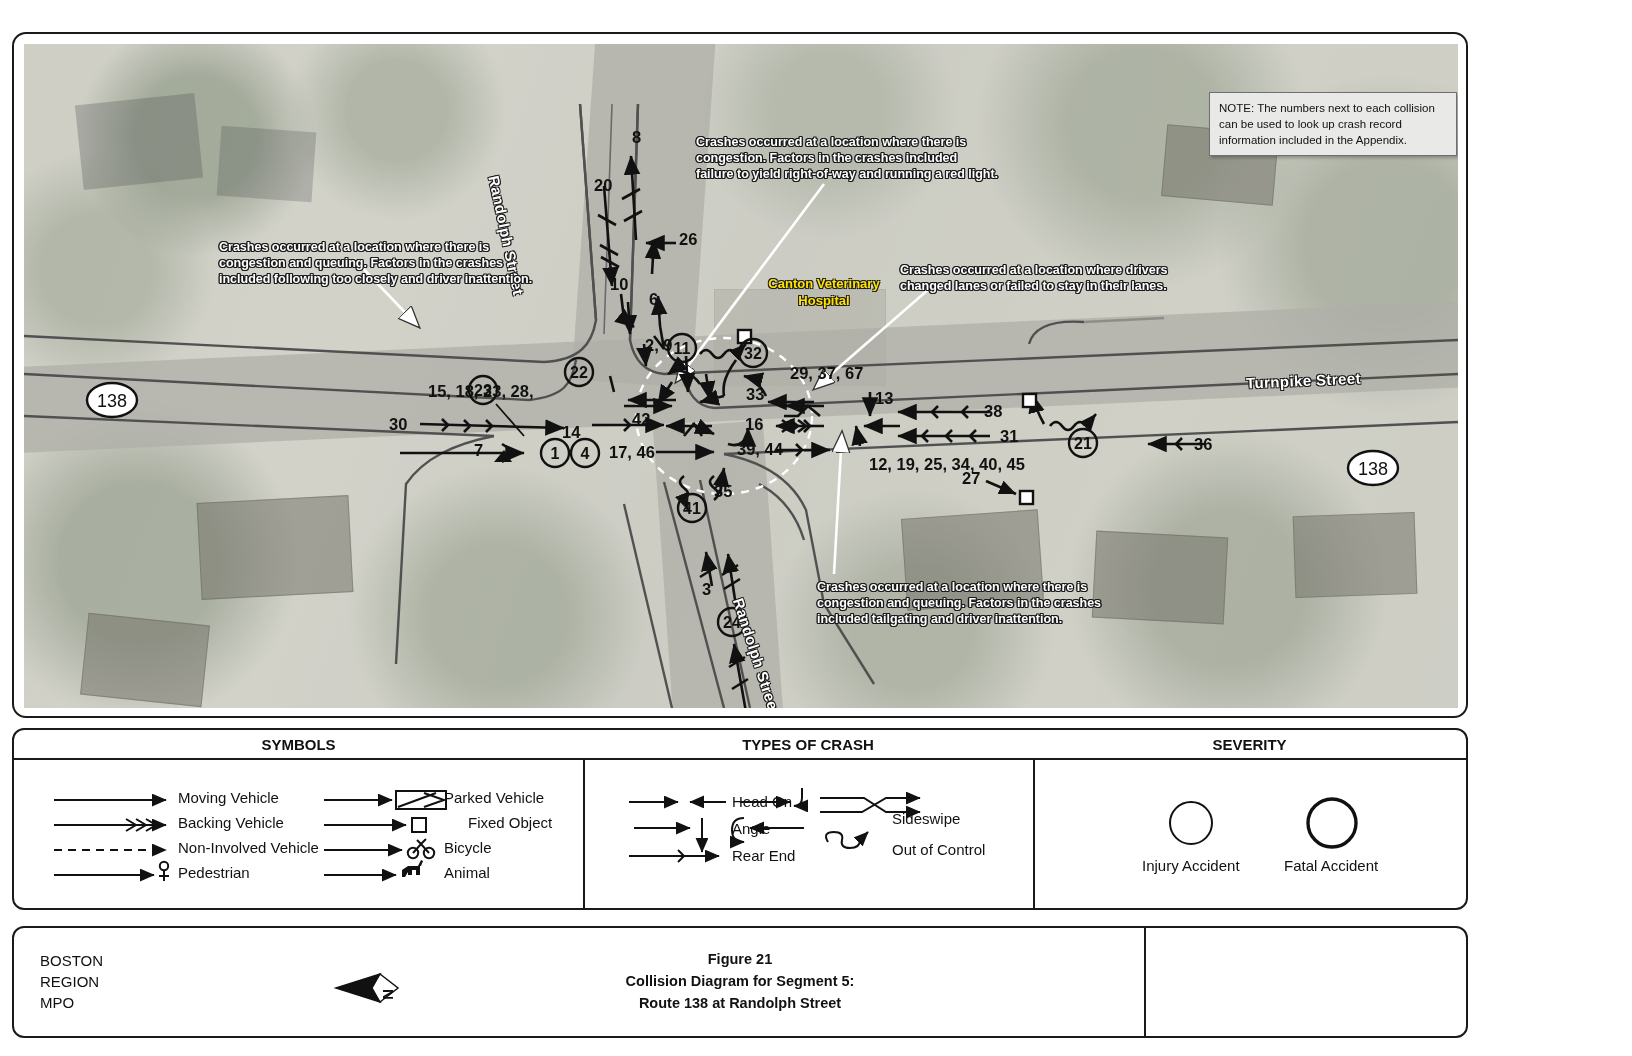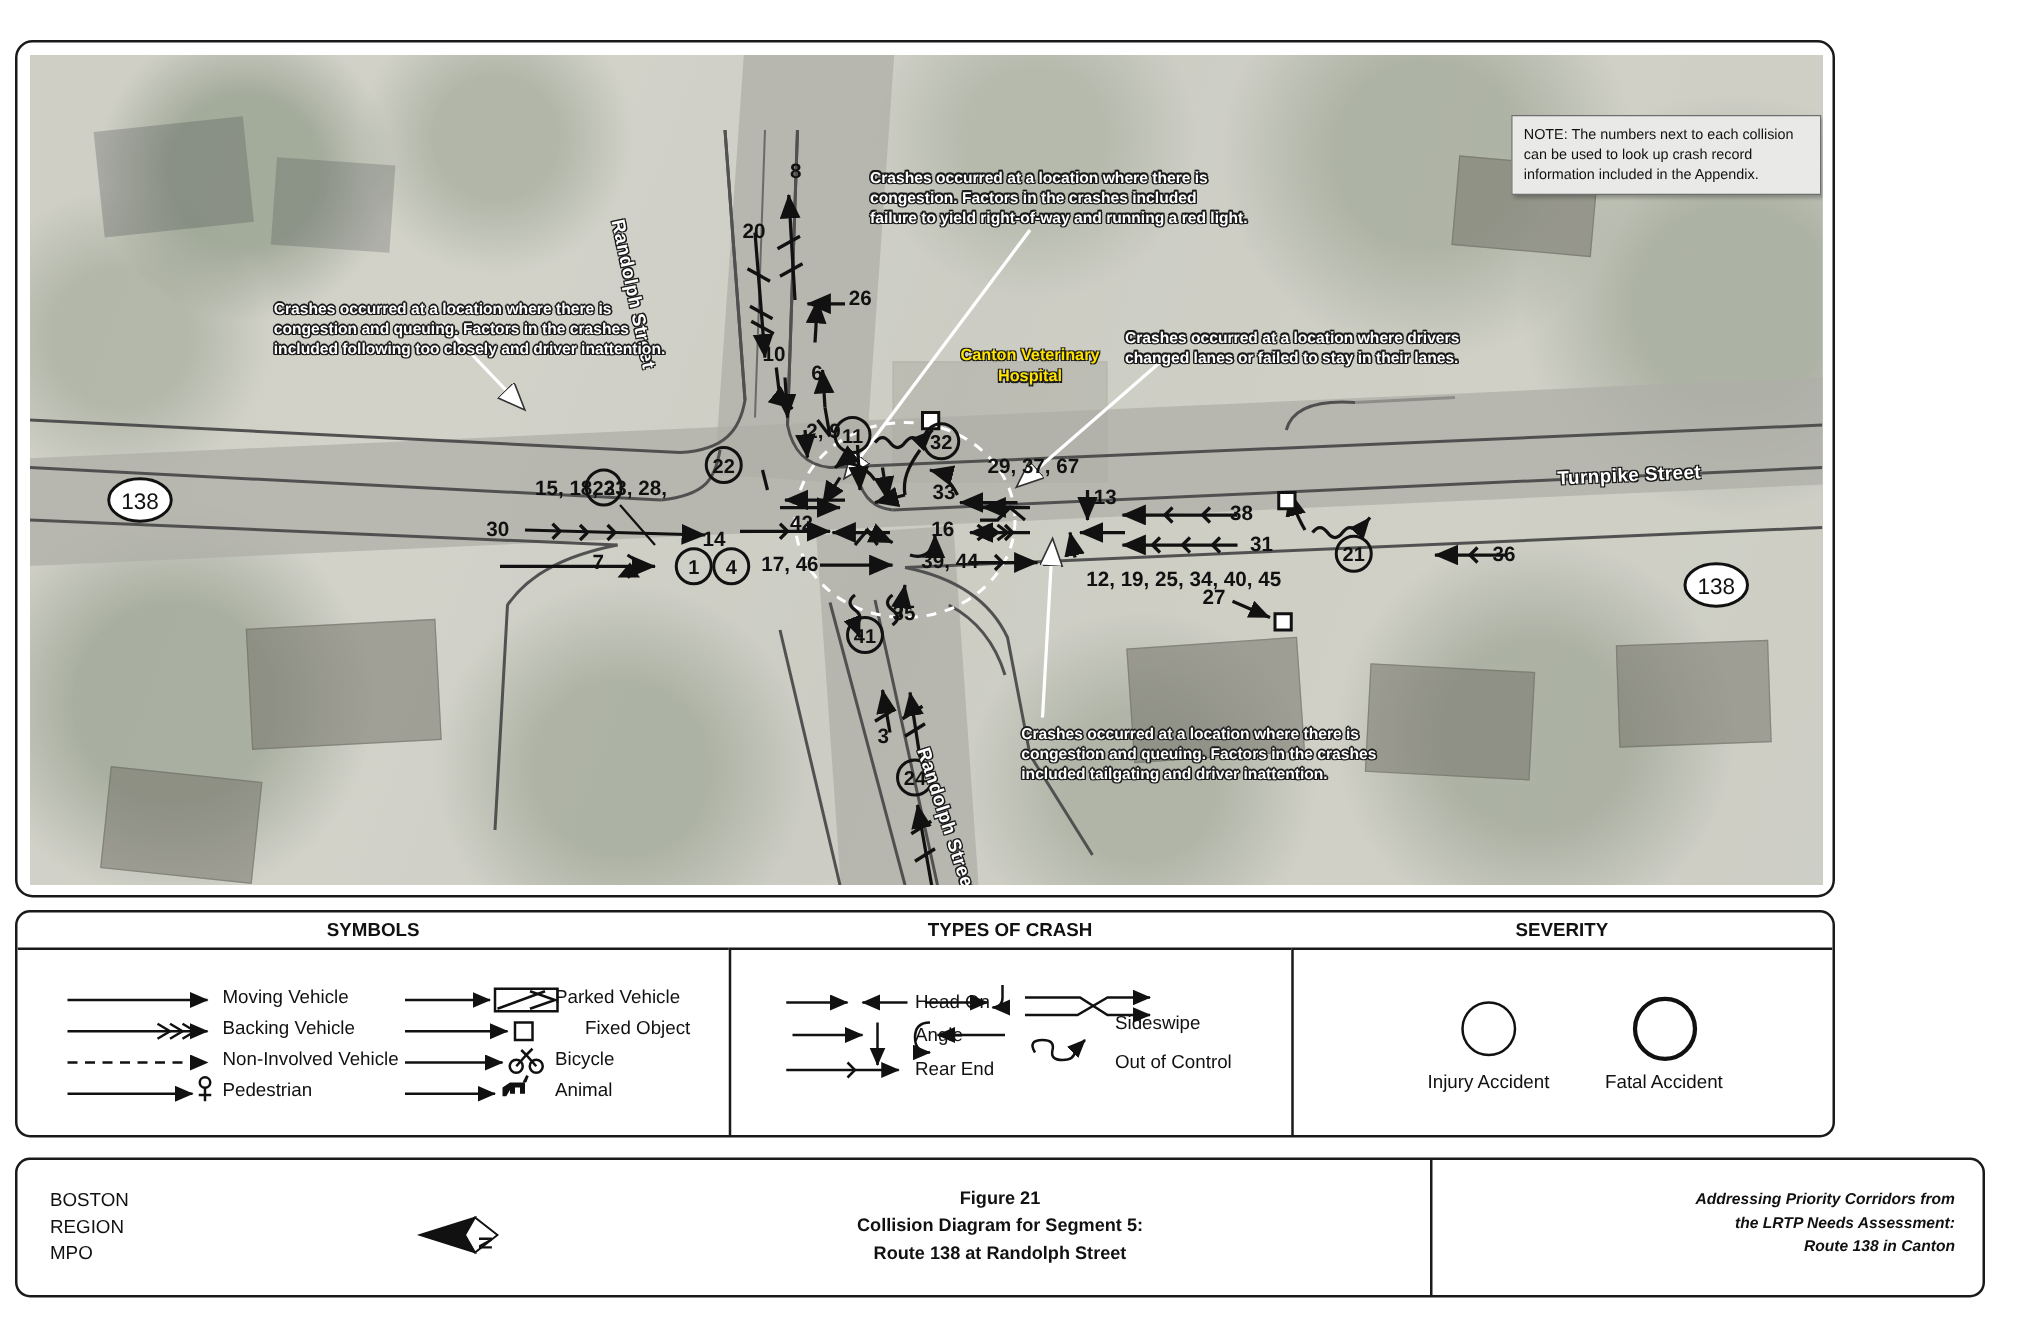--- a/index.html
+++ b/index.html
@@ -3,21 +3,21 @@
 <meta charset="utf-8">
 <style>
   html,body{margin:0;padding:0;background:#ffffff;}
   body{width:1632px;height:1056px;font-family:"Liberation Sans",sans-serif;overflow:hidden;}
   .page{position:relative;width:1632px;height:1056px;background:#fff;}
 
   
   .panel{position:absolute;border:2px solid #1a1a1a;border-radius:14px;background:#fff;box-sizing:border-box;}
   #map-panel{left:12px;top:32px;width:1456px;height:686px;padding:10px;}
   #legend-panel{left:12px;top:728px;width:1456px;height:182px;border-radius:12px;overflow:hidden;}
-  #title-panel{left:12px;top:926px;width:1576px;height:112px;border-radius:12px;}
+  #title-panel{left:12px;top:926px;width:1456px;height:112px;border-radius:12px;}
 
   
   #map{position:absolute;left:10px;top:10px;width:1434px;height:664px;overflow:hidden;background:#9aa08f;}
   .aerial{position:absolute;inset:0;
     background:
       radial-gradient(circle at 12% 14%, rgba(40,70,30,.55) 0 60px, rgba(40,70,30,0) 120px),
       radial-gradient(circle at 26% 10%, rgba(60,85,45,.45) 0 50px, rgba(0,0,0,0) 110px),
       radial-gradient(circle at 5% 34%, rgba(55,80,40,.4) 0 55px, rgba(0,0,0,0) 120px),
       radial-gradient(circle at 8% 78%, rgba(45,72,35,.5) 0 80px, rgba(0,0,0,0) 160px),
       radial-gradient(circle at 33% 86%, rgba(52,78,38,.45) 0 70px, rgba(0,0,0,0) 150px),
@@ -464,20 +464,15 @@
     </svg>
 
     <div class="tb-center">
       <div>Figure 21</div>
       <div>Collision Diagram for Segment 5:</div>
       <div>Route 138 at Randolph Street</div>
     </div>
 
     <div class="tb-sep" style="left:1130px;"></div>
 
-    <div class="tb-right">
-      <div>Addressing Priority Corridors from</div>
-      <div>the LRTP Needs Assessment:</div>
-      <div>Route 138 in Canton</div>
-    </div>
   </div>
 
 </div>
 
 </body></html>

